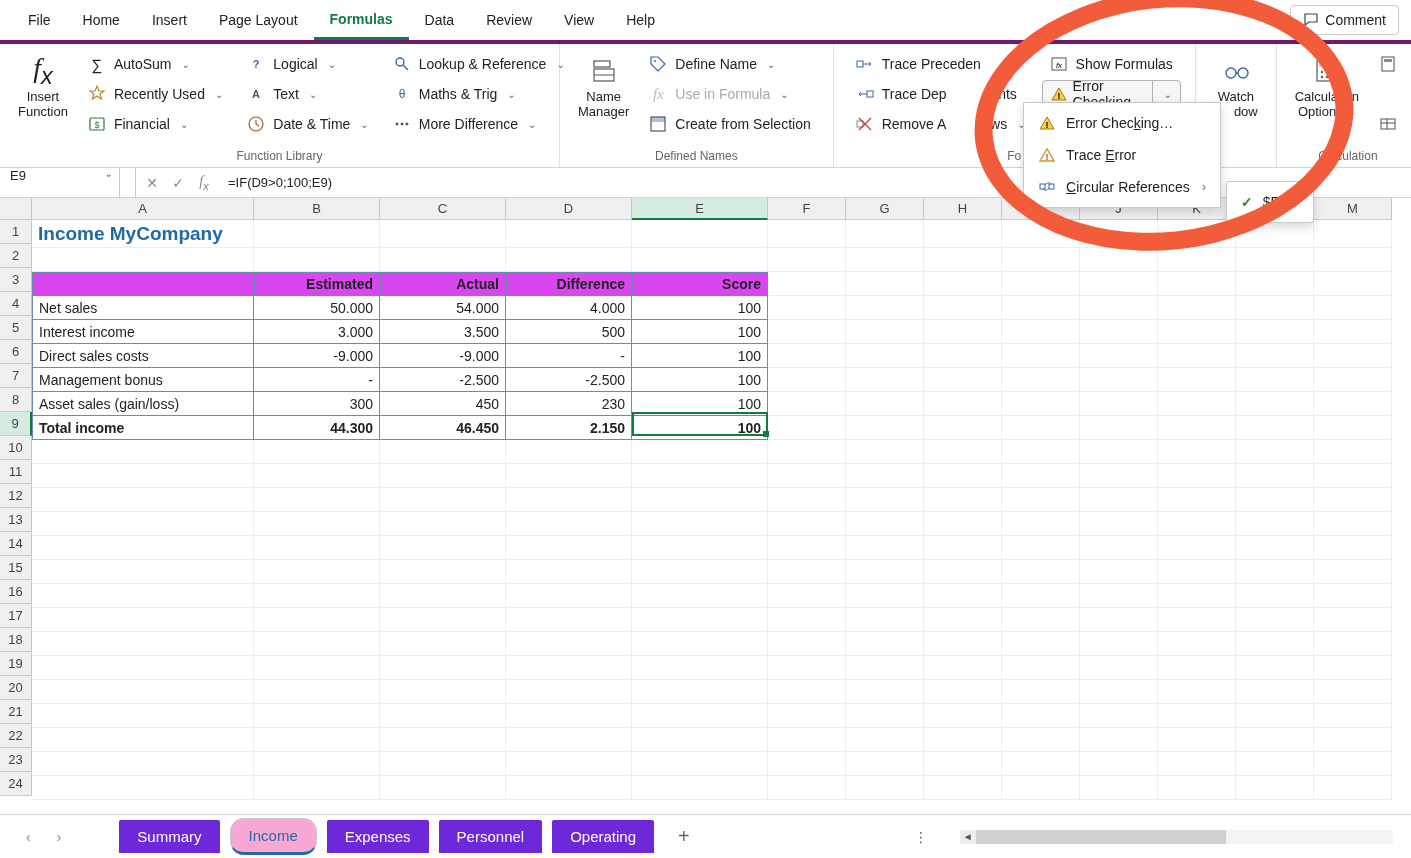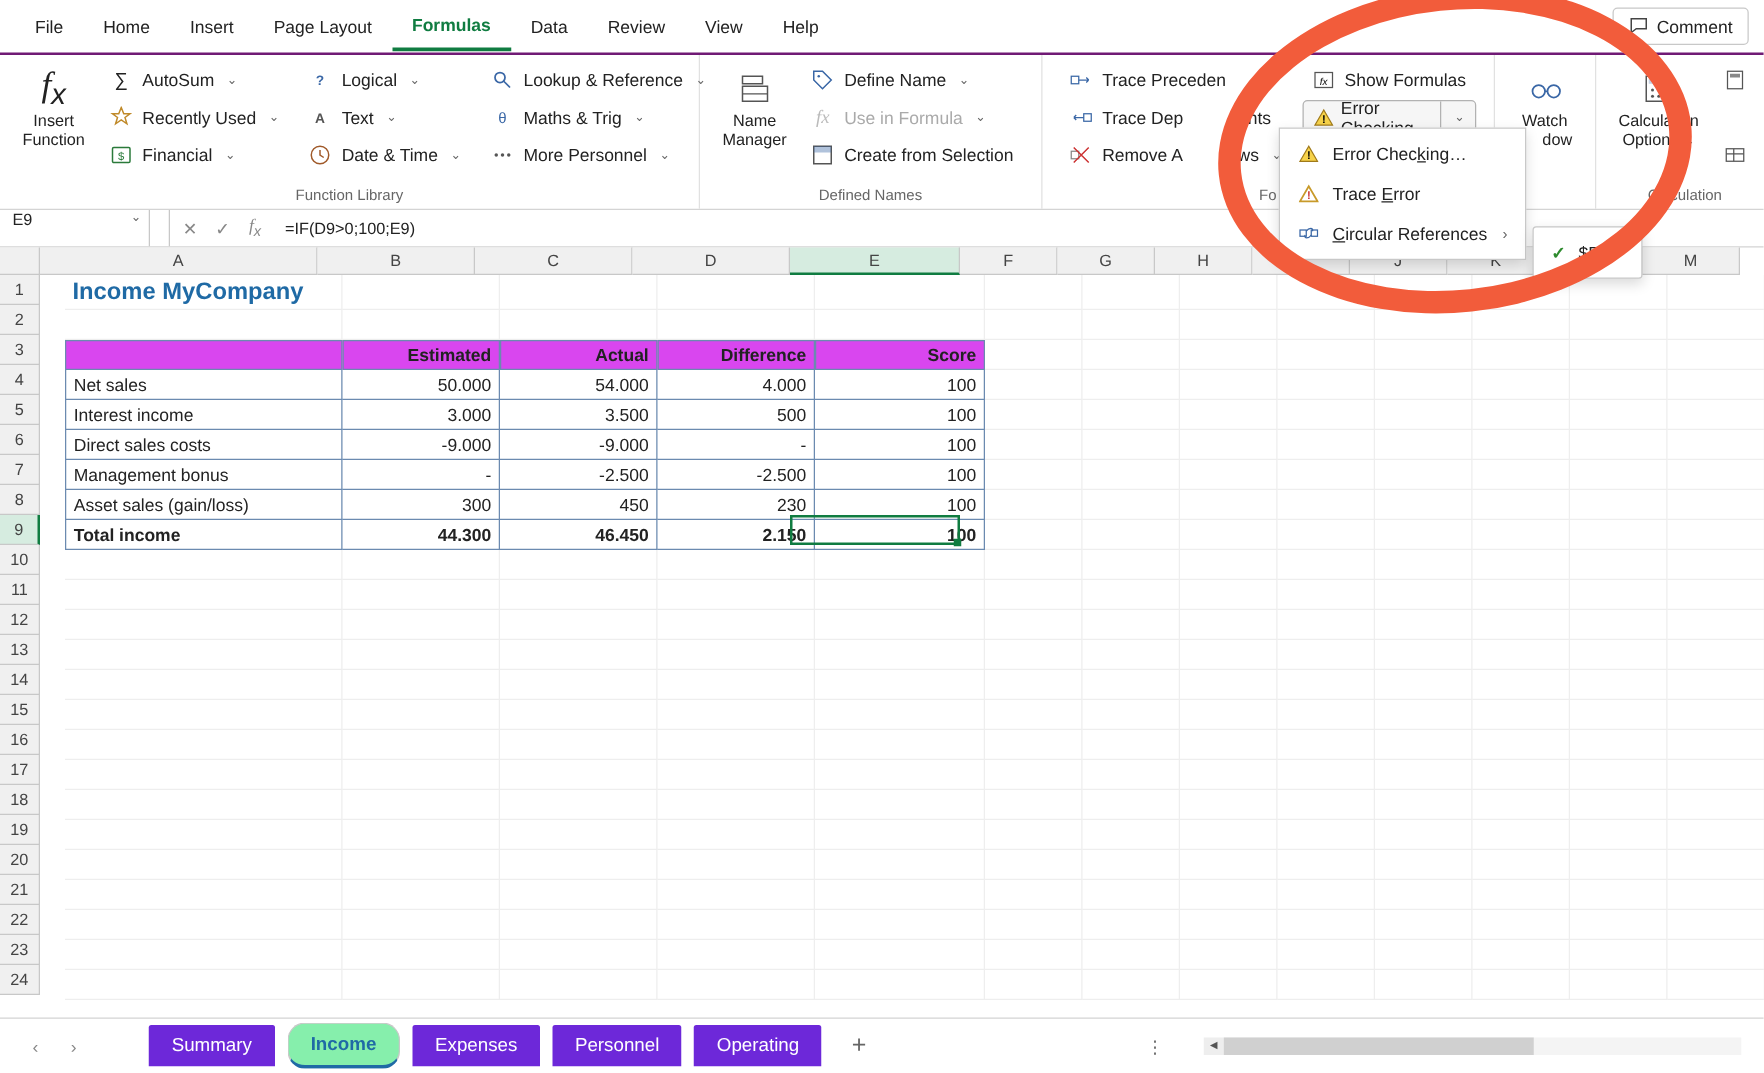--- a/index.html
+++ b/index.html
@@ -1,19 +1,19 @@
 <!DOCTYPE html>
 <html><head>
 <meta charset="utf-8">
 <style>
 * { box-sizing: border-box; margin: 0; padding: 0; font-family: "Segoe UI", Arial, sans-serif; }
 body { background: #fff; overflow: hidden; width: 1411px; height: 858px; position: relative; font-size: 14px; color: #222; }
 
 
-.menu { display: flex; align-items: center; padding: 0 12px; height: 44px; border-bottom: 2px solid #701a75; }
+.menu { display: flex; align-items: center; padding: 0 12px; height: 44px; border-bottom: 4px solid #701a75; }
 .menu .tab { padding: 10px 16px; cursor: pointer; }
 .menu .tab.active { color: #107c41; border-bottom: 3px solid #107c41; font-weight: 600; }
 .menu .spacer { flex: 1; }
 .comment-btn { display: flex; align-items: center; gap: 6px; border: 1px solid #c8c8c8; border-radius: 4px; padding: 6px 12px; cursor: pointer; background: #fff; }
 
 
 .ribbon { display: flex; align-items: stretch; height: 124px; background: #fff; border-bottom: 1px solid #d4d4d4; position: relative; }
 .group { display: flex; flex-direction: column; padding: 6px 10px 0 10px; border-right: 1px solid #e1e1e1; }
 .group .contents { flex: 1; display: flex; }
 .group .label { text-align: center; font-size: 12px; color: #666; padding: 2px 0 4px 0; }
@@ -51,21 +51,21 @@
 .fb-btns { display: flex; align-items: center; padding: 0 4px; gap: 2px; }
 .fb-btns .b { width: 24px; height: 24px; display: flex; align-items: center; justify-content: center; color: #888; cursor: pointer; }
 .fb-formula { flex: 1; padding: 0 8px; font-size: 13px; display: flex; align-items: center; height: 100%; }
 .corner { width: 32px; height: 22px; background: #f0f0f0; border-right: 1px solid #c8c8c8; border-bottom: 1px solid #c8c8c8; }
 .colheads { display: flex; height: 22px; }
 .colheads .ch { background: #f0f0f0; border-right: 1px solid #c8c8c8; border-bottom: 1px solid #c8c8c8; text-align: center; font-size: 13px; color: #444; line-height: 22px; }
 .colheads .ch.sel { background: #d6ece0; border-bottom: 2px solid #107c41; }
 .rowheads .rh { width: 32px; height: 24px; background: #f0f0f0; border-right: 1px solid #c8c8c8; border-bottom: 1px solid #c8c8c8; text-align: center; font-size: 13px; color: #444; line-height: 24px; }
 .rowheads .rh.sel { background: #d6ece0; border-right: 2px solid #107c41; }
 .cells { position: relative; }
-.row { display: flex; height: 24px; padding-left: 20px; }
+.row { display: flex; height: 24px; }
 .cell { border-right: 1px solid #eee; border-bottom: 1px solid #eee; padding: 0 6px; display: flex; align-items: center; font-size: 14px; overflow: hidden; white-space: nowrap; }
 
 
 .cA { width: 222px; } .cB { width: 126px; } .cC { width: 126px; } .cD { width: 126px; } .cE { width: 136px; }
 .cF,.cG,.cH,.cI,.cJ,.cK,.cL,.cM { width: 78px; }
 
 
 .title { font-size: 19px; font-weight: bold; color: #1f6aa5; }
 .thead { background: #d946ef; font-weight: bold; border: 1px solid #6b8ab0; }
 .tborder { border-right: 1px solid #6b8ab0; border-bottom: 1px solid #6b8ab0; }
@@ -74,21 +74,21 @@
 .right { justify-content: flex-end; }
 
 
 .sel-cell { position: absolute; border: 2px solid #107c41; pointer-events: none; z-index: 5; }
 .sel-handle { position: absolute; width: 6px; height: 6px; background: #107c41; right: -3px; bottom: -3px; }
 
 
 .sheets { position: absolute; bottom: 0; left: 0; right: 0; height: 44px; display: flex; align-items: center; padding: 0 18px; border-top: 1px solid #d4d4d4; gap: 10px; }
 .nav-arrow { color: #888; padding: 4px 8px; cursor: pointer; font-size: 14px; }
 .sheet-tab { padding: 8px 18px; border-radius: 2px 2px 0 0; cursor: pointer; font-size: 15px; background: #6d28d9; color: #fff; }
-.sheet-tab.active { background: #86efac; color: #1f6aa5; border-top: 1px solid #c8c8c8; border-left: 1px solid #c8c8c8; border-right: 1px solid #c8c8c8; border-bottom: 3px solid #1f6aa5; font-weight: 700; border-radius: 14px; }
+.sheet-tab.active { background: #f9a8d4; color: #1f6aa5; border-top: 1px solid #c8c8c8; border-left: 1px solid #c8c8c8; border-right: 1px solid #c8c8c8; border-bottom: 3px solid #1f6aa5; font-weight: 400; border-radius: 14px; }
 .add-sheet { font-size: 20px; color: #666; padding: 4px 14px; cursor: pointer; }
 .sheets .dots { margin-left: 200px; color: #666; letter-spacing: 2px; }
 .hscroll { flex: 1; margin-left: 20px; height: 14px; display: flex; align-items: center; }
 .hscroll .arrow { width: 16px; height: 14px; background: #eee; display: flex; align-items: center; justify-content: center; font-size: 10px; color: #555; }
 .hscroll .track { flex: 1; height: 14px; background: #f4f4f4; position: relative; }
 .hscroll .thumb { position: absolute; left: 0; top: 0; height: 100%; width: 60%; background: #d0d0d0; }
 
 
 .circle { position: absolute; width: 380px; height: 260px; border: 18px solid #f25c3b; border-radius: 50%; left: 974px; top: -10px; z-index: 40; pointer-events: none; transform: rotate(-6deg); }
 
@@ -206,21 +206,21 @@
             <span class="chev">⌄</span>
           </div>
         <div class="sm-btn">
             <span class="ic">
               <svg viewBox="0 0 18 18">
                 <circle cx="4" cy="9" r="1.4" fill="#555"></circle>
                 <circle cx="9" cy="9" r="1.4" fill="#555"></circle>
                 <circle cx="14" cy="9" r="1.4" fill="#555"></circle>
               </svg>
             </span>
-            <span>More Personnel</span>
+            <span>More Difference</span>
             <span class="chev">⌄</span>
           </div>
       </div>
     </div>
     <div class="label">Function Library</div>
   </div>
 
   <div class="group">
     <div class="contents">
       <div class="big-btn">

